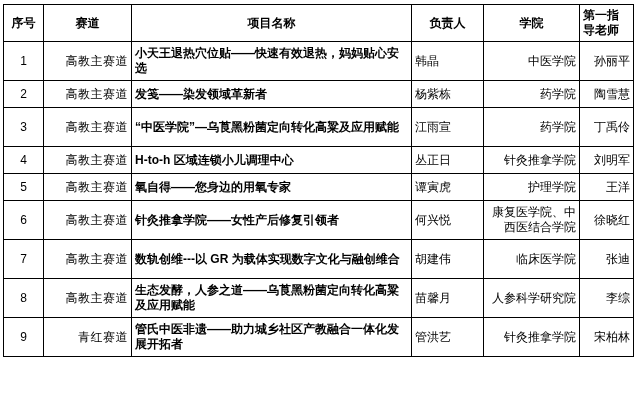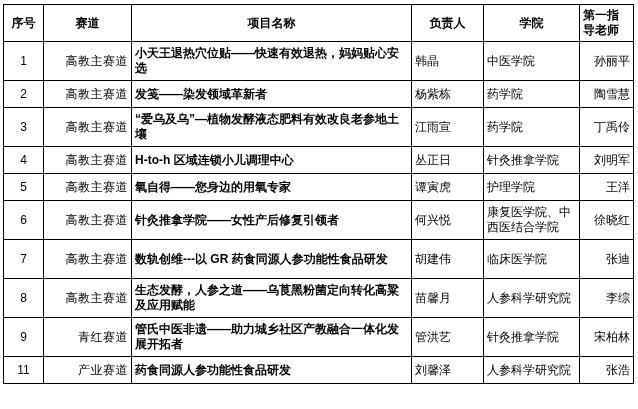--- a/index.html
+++ b/index.html
@@ -47,21 +47,21 @@
   col.c-track  { width: 88px; }
   col.c-name   { width: 280px; }
   col.c-leader { width: 72px; }
   col.c-college{ width: 96px; }
   col.c-teacher{ width: 54px; }
 
   td.no       { text-align: center; }
   td.track    { text-align: right; letter-spacing: 0.5px; }
   td.name     { text-align: left; font-weight: bold; }
   td.leader   { text-align: left; }
-  td.college  { text-align: left; }
+  td.college  { text-align: right; }
   td.teacher  { text-align: right; }
 
   thead th.h-teacher {
     text-align: left;
     padding-left: 3px;
   }
   .row-1line td { height: 22px; }
   .row-2line td { height: 34px; }
 </style>
 </head>
@@ -100,21 +100,21 @@
           <td class="no">2</td>
           <td class="track">高教主赛道</td>
           <td class="name">发笺——染发领域革新者</td>
           <td class="leader">杨紫栋</td>
           <td class="college">药学院</td>
           <td class="teacher">陶雪慧</td>
         </tr>
         <tr class="row-2line">
           <td class="no">3</td>
           <td class="track">高教主赛道</td>
-          <td class="name">“爱乌及乌”—植物发酵液态肥料有效改良老参地土壤</td>
+          <td class="name">“中医学院”—乌莨黑粉菌定向转化高粱及应用赋能</td>
           <td class="leader">江雨宣</td>
           <td class="college">药学院</td>
           <td class="teacher">丁禹伶</td>
         </tr>
         <tr class="row-1line">
           <td class="no">4</td>
           <td class="track">高教主赛道</td>
           <td class="name">H-to-h 区域连锁小儿调理中心</td>
           <td class="leader">丛正日</td>
           <td class="college">针灸推拿学院</td>
@@ -132,44 +132,36 @@
           <td class="no">6</td>
           <td class="track">高教主赛道</td>
           <td class="name">针灸推拿学院——女性产后修复引领者</td>
           <td class="leader">何兴悦</td>
           <td class="college">康复医学院、中西医结合学院</td>
           <td class="teacher">徐晓红</td>
         </tr>
         <tr class="row-2line">
           <td class="no">7</td>
           <td class="track">高教主赛道</td>
-          <td class="name">数轨创维---以 GR 药食同源人参功能性食品研发</td>
+          <td class="name">数轨创维---以 GR 为载体实现数字文化与融创维合</td>
           <td class="leader">胡建伟</td>
           <td class="college">临床医学院</td>
           <td class="teacher">张迪</td>
         </tr>
         <tr class="row-2line">
           <td class="no">8</td>
           <td class="track">高教主赛道</td>
           <td class="name">生态发酵，人参之道——乌莨黑粉菌定向转化高粱及应用赋能</td>
           <td class="leader">苗馨月</td>
           <td class="college">人参科学研究院</td>
           <td class="teacher">李综</td>
         </tr>
         <tr class="row-2line">
           <td class="no">9</td>
           <td class="track">青红赛道</td>
           <td class="name">管氏中医非遗——助力城乡社区产教融合一体化发展开拓者</td>
           <td class="leader">管洪艺</td>
           <td class="college">针灸推拿学院</td>
           <td class="teacher">宋柏林</td>
         </tr>
-        <tr class="row-1line">
-          <td class="no">11</td>
-          <td class="track">产业赛道</td>
-          <td class="name">药食同源人参功能性食品研发</td>
-          <td class="leader">刘馨泽</td>
-          <td class="college">人参科学研究院</td>
-          <td class="teacher">张浩</td>
-        </tr>
       </tbody>
   </table>
 </div>
 
 </body></html>

